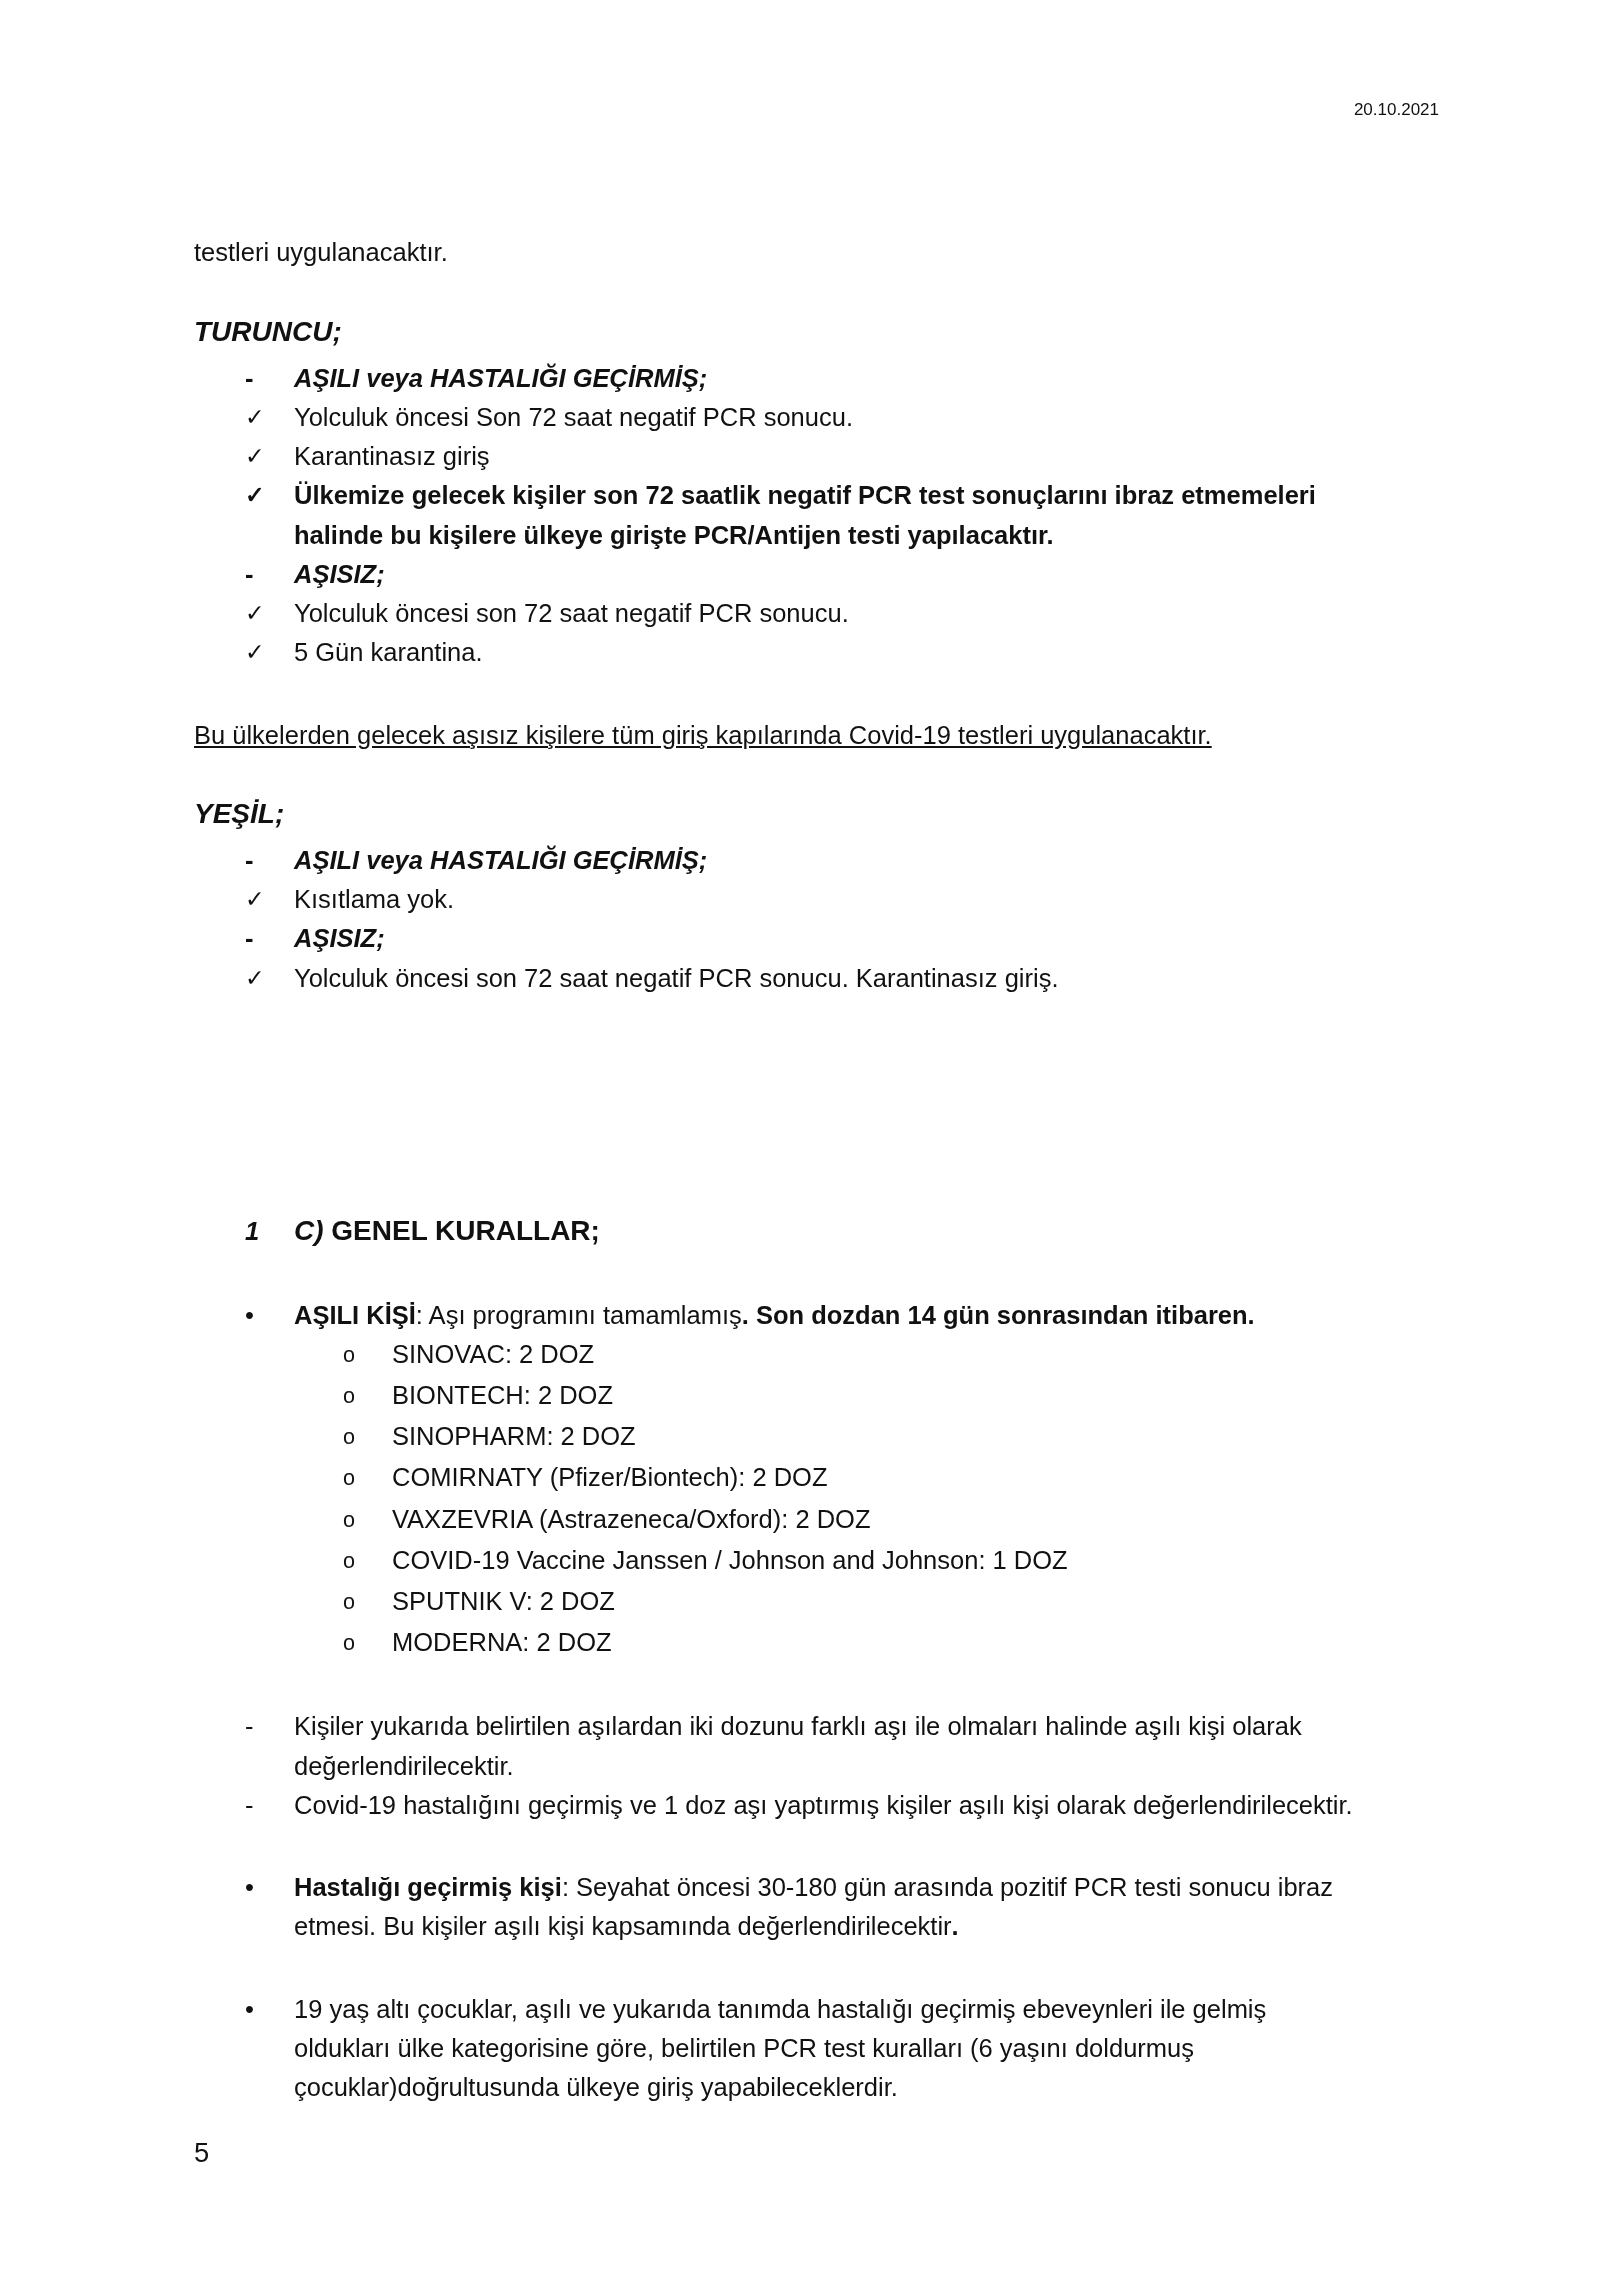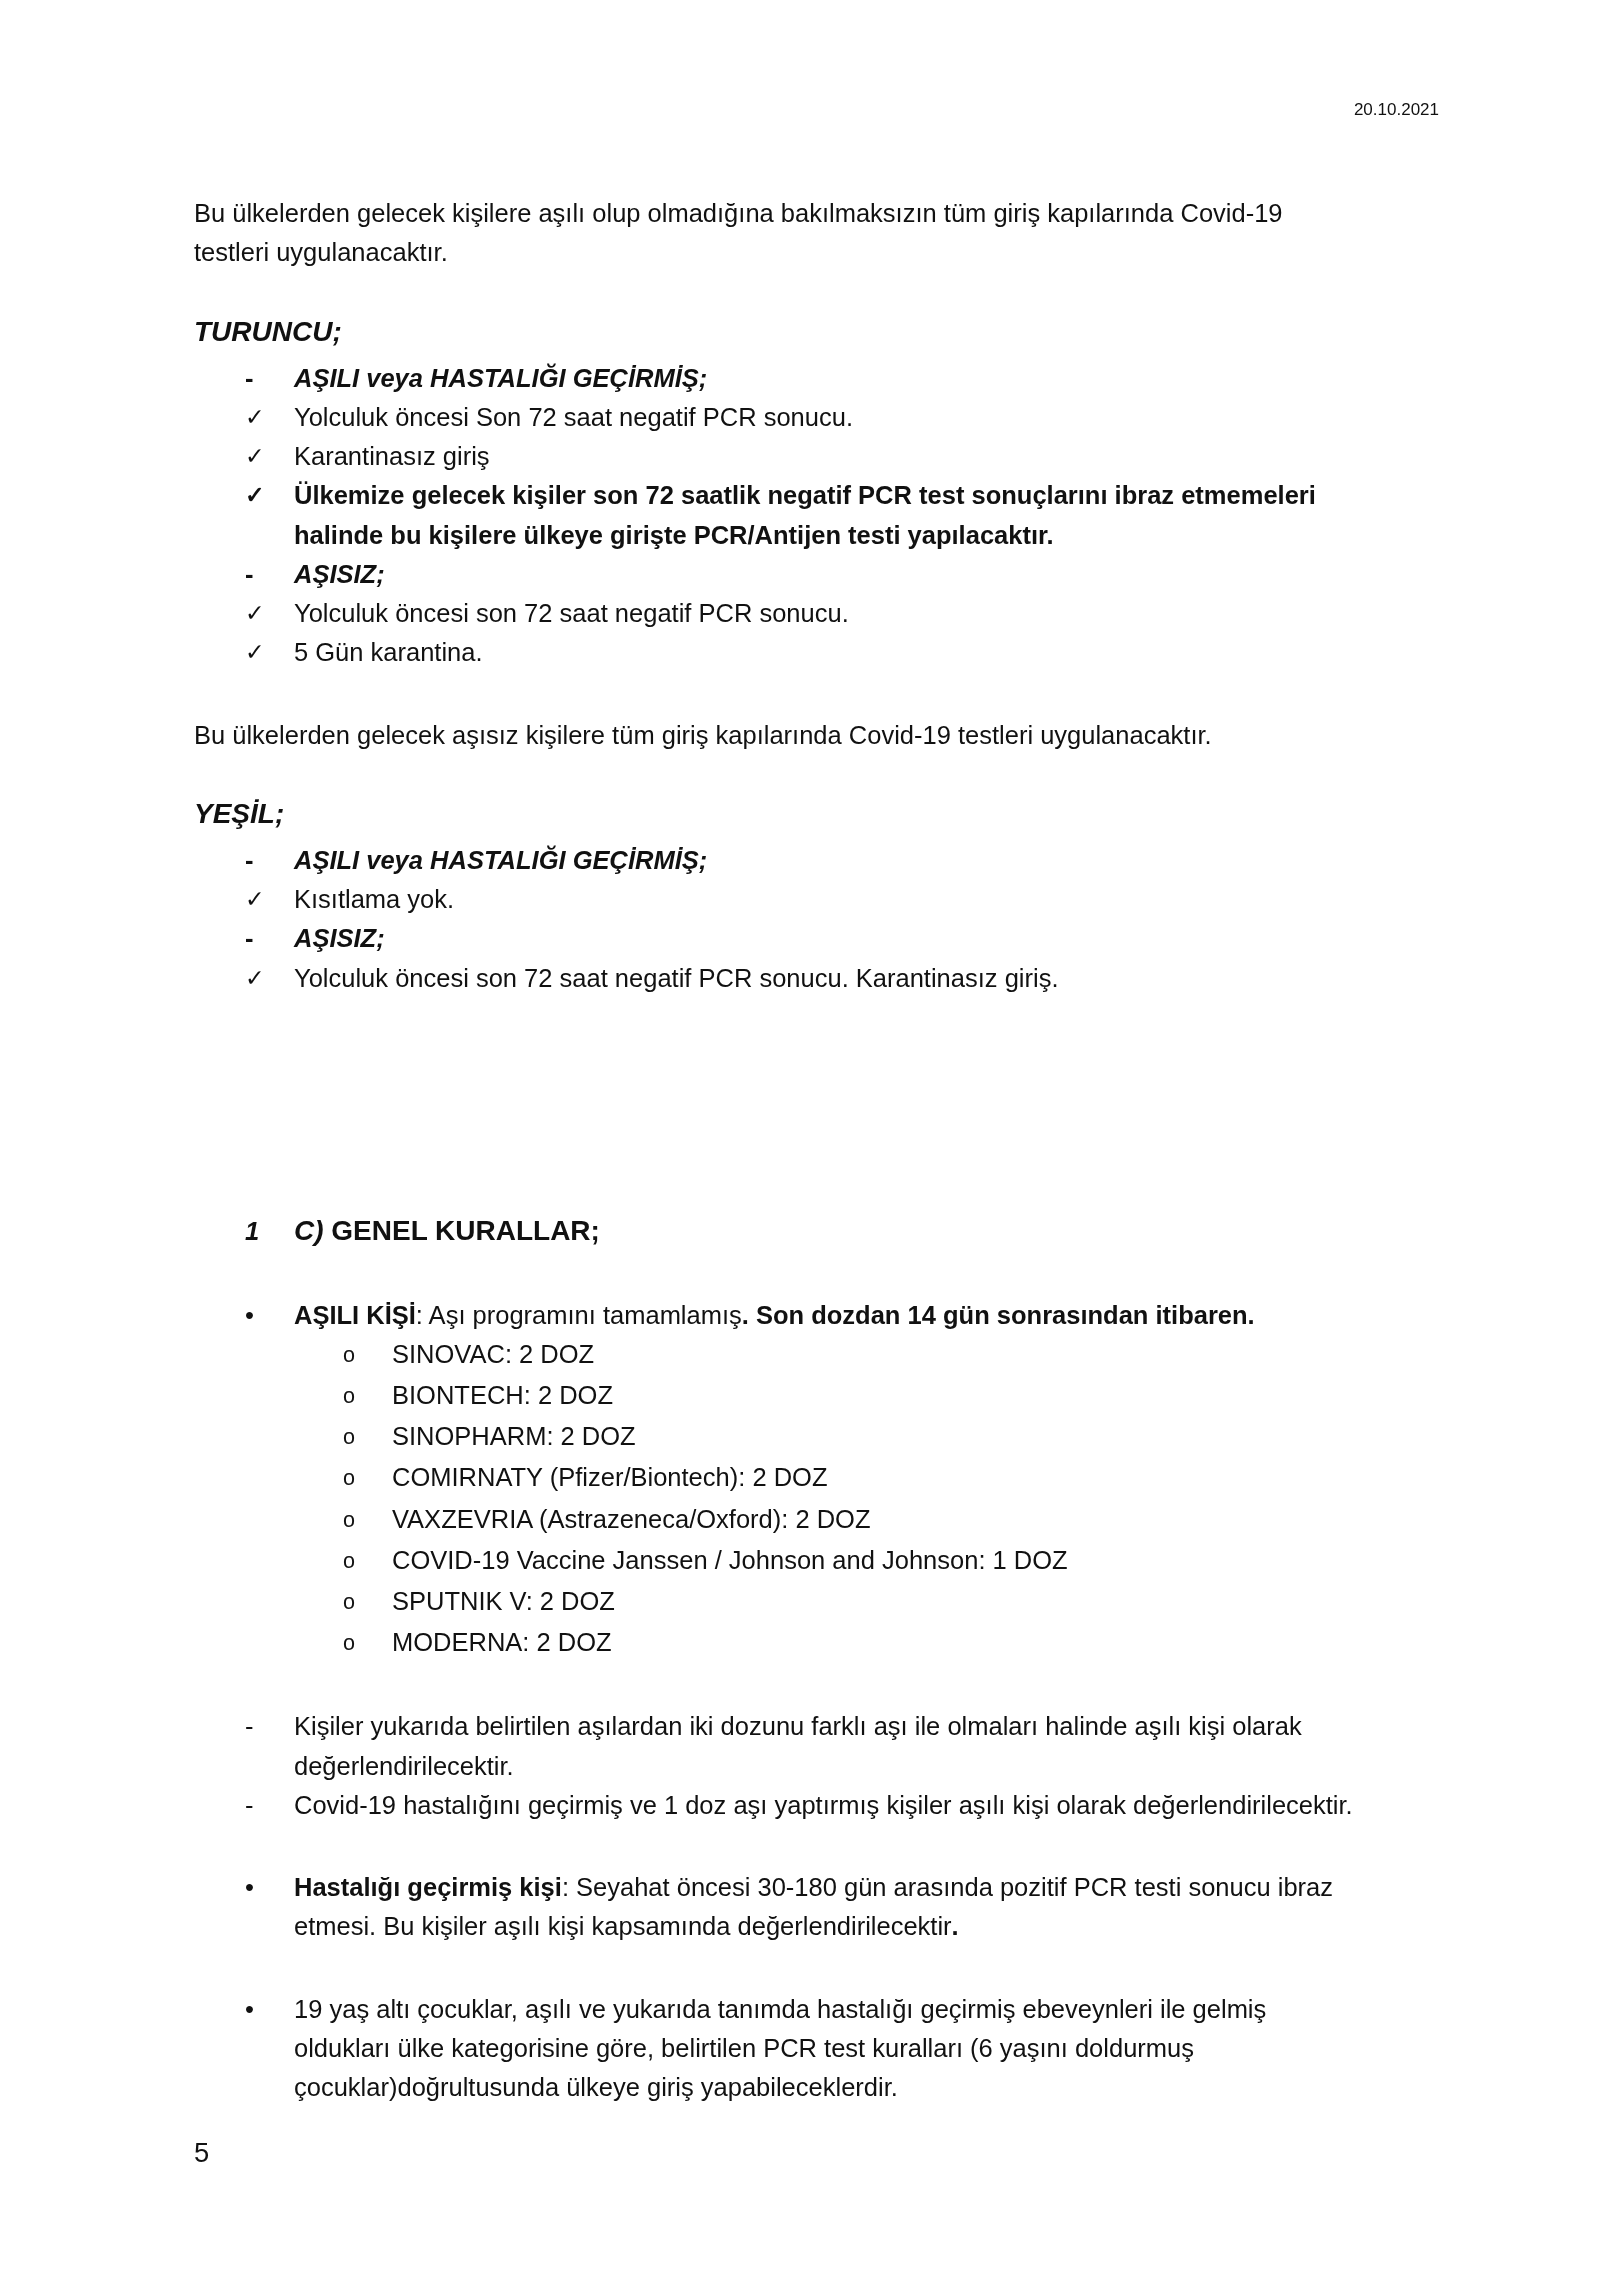--- a/index.html
+++ b/index.html
@@ -24,21 +24,20 @@
   .pagenum { left: 194px; top: 2137px; font-size: 27.4px; }
   .sec-h { left: 245px; top: 1215px; font-size: 28px; }
 </style>
 </head>
 <body>
 
 <div class="page">
 
   <div class="abs date">20.10.2021</div>
 
-  <div class="abs para" style="top:194px;">Bu ülkelerden gelecek kişilere aşılı olup olmadığına bakılmaksızın tüm giriş kapılarında Covid-19</div>
   <div class="abs para" style="top:233px;">testleri uygulanacaktır.</div>
 
   <div class="abs heading" style="top:316px;">TURUNCU;</div>
 
   <div class="row" style="left:245px; top:359px;">
     <span class="marker b">-</span>
     <span class="txt bi">AŞILI veya HASTALIĞI GEÇİRMİŞ;</span>
   </div>
   <div class="row" style="left:245px; top:398px;">
     <span class="marker check">✓</span>
@@ -61,21 +60,21 @@
   </div>
   <div class="row" style="left:245px; top:594px;">
     <span class="marker check">✓</span>
     <span class="txt">Yolculuk öncesi son 72 saat negatif PCR sonucu.</span>
   </div>
   <div class="row" style="left:245px; top:633px;">
     <span class="marker check">✓</span>
     <span class="txt">5 Gün karantina.</span>
   </div>
 
-  <div class="abs para" style="top:716px;">Bu ülkelerden gelecek aşısız kişilere tüm giriş kapılarında Covid-19 testleri uygulanacaktır.</div>
+  <div class="abs para" style="top:716px;text-decoration:underline;">Bu ülkelerden gelecek aşısız kişilere tüm giriş kapılarında Covid-19 testleri uygulanacaktır.</div>
 
   <div class="abs heading" style="top:798px;">YEŞİL;</div>
 
   <div class="row" style="left:245px; top:841px;">
     <span class="marker b">-</span>
     <span class="txt bi">AŞILI veya HASTALIĞI GEÇİRMİŞ;</span>
   </div>
   <div class="row" style="left:245px; top:880px;">
     <span class="marker check">✓</span>
     <span class="txt">Kısıtlama yok.</span>

